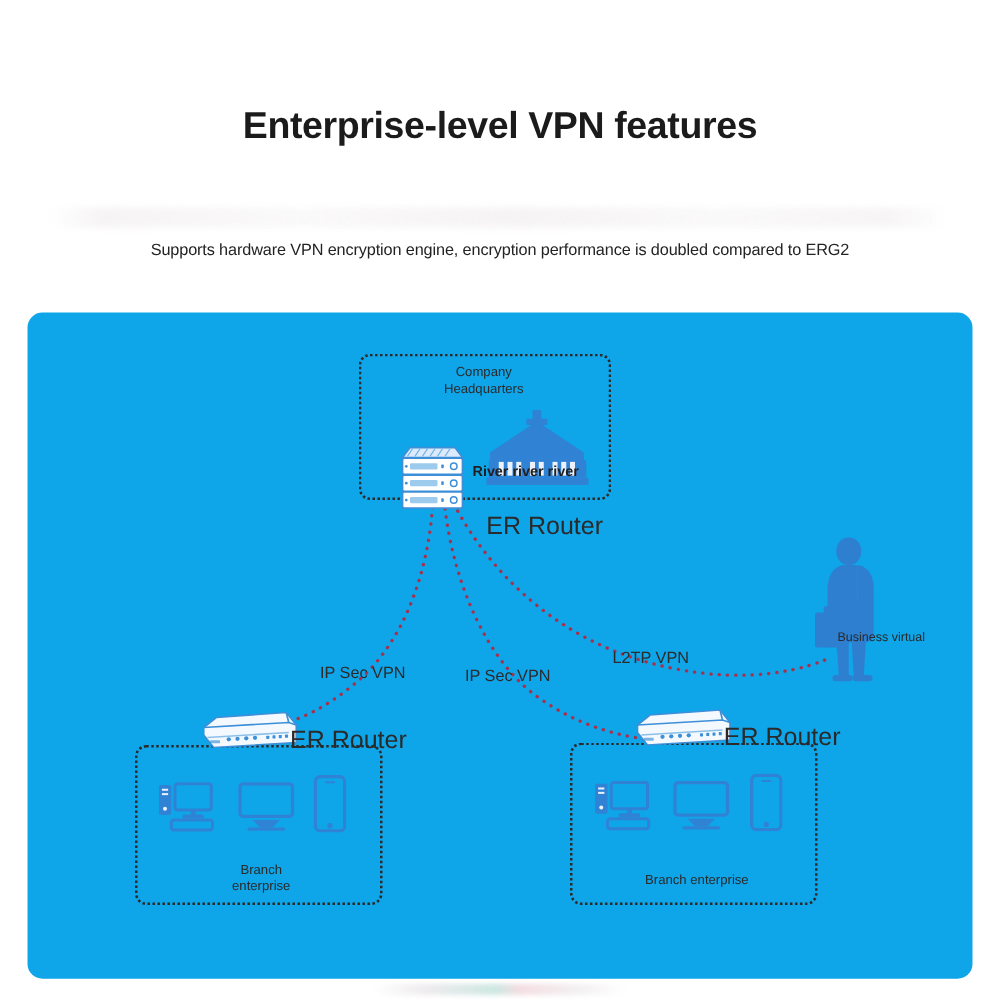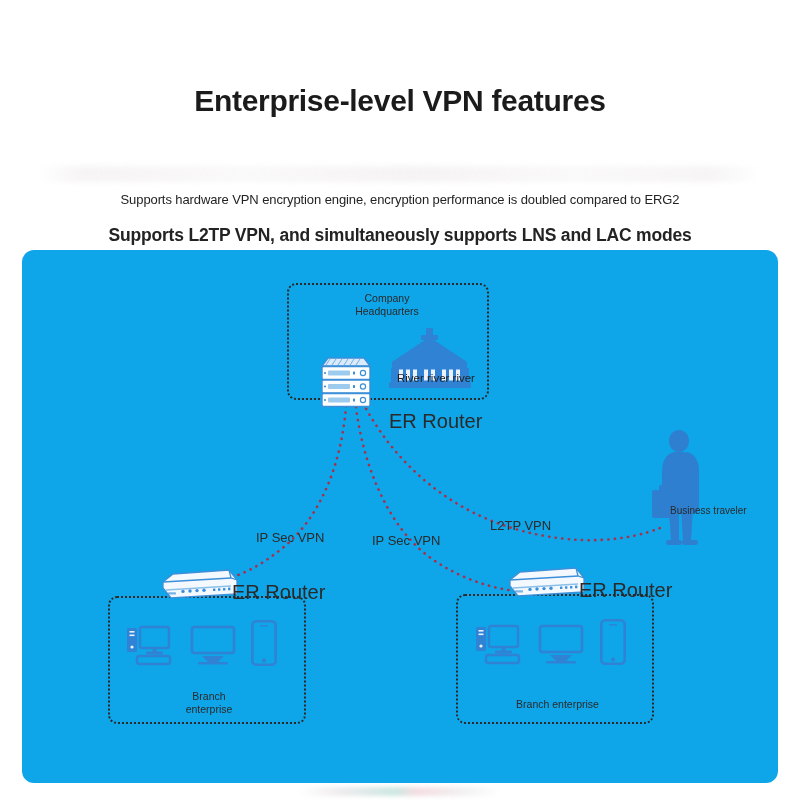--- a/index.html
+++ b/index.html
@@ -129,38 +129,37 @@
     color: #2b2b2b;
     white-space: nowrap;
     pointer-events: none;
   }
   #vpn-1 { left: 234px; top: 280px; }
   #vpn-2 { left: 350px; top: 283px; }
   #vpn-3 { left: 468px; top: 268px; }
 
   .river-lbl {
     position: absolute;
-    left: 375px; top: 122px;
+    left: 356px; top: 122px;
     font-size: 11.5px;
-    font-weight: 400;
+    font-weight: 700;
     color: #1f1f1f;
     white-space: nowrap;
     pointer-events: none;
   }
 
   .icon-abs { position: absolute; }
 </style>
 </head>
 <body>
 
 <div class="header">
   <div class="page-title">Enterprise-level VPN features</div>
   <div class="ghost-row"></div>
   <div class="sub sub-2">Supports hardware VPN encryption engine, encryption performance is doubled compared to ERG2</div>
-  <div class="sub sub-3">Supports L2TP VPN, and simultaneously supports LNS and LAC modes</div>
 </div>
 
 <div class="panel">
 
   <svg class="panel-svg" width="756" height="533" viewBox="0 0 756 533">
     <g fill="none" stroke="#a8304a" stroke-width="2.6" stroke-linecap="round" stroke-dasharray="0.2 6.4">
 
       <path d="M324,156 C320,210 300,268 258,300 C238,316 218,326 200,330"></path>
 
       <path d="M334,157 C341,215 366,276 406,306 C441,332 478,340 502,342"></path>
@@ -363,21 +362,21 @@
       <path d="M16,80 L27,80 L27,113 C27,115 25,116 23,116 C21,116 19,115 19,113 L18,96 Z"></path>
       <path d="M29,80 L41,80 L39,113 C39,115 37,116 35,116 C33,116 31,115 31,113 Z"></path>
 
       <rect x="14" y="112" width="16" height="5" rx="2.4"></rect>
       <rect x="30" y="112" width="16" height="5" rx="2.4"></rect>
 
       <rect x="0" y="62" width="22" height="28" rx="2"></rect>
       <rect x="7" y="57" width="8" height="6" rx="1.6"></rect>
     </g>
   </svg>
-  <div class="lbl lbl-traveler">Business traveler</div>
+  <div class="lbl lbl-traveler">Business virtual</div>
 
   <div class="vpn-lbl" id="vpn-1">IP Sec VPN</div>
   <div class="vpn-lbl" id="vpn-2">IP Sec VPN</div>
   <div class="vpn-lbl" id="vpn-3">L2TP VPN</div>
 
 </div>
 
 <div class="ghost-bottom"></div>
 
 </body></html>

